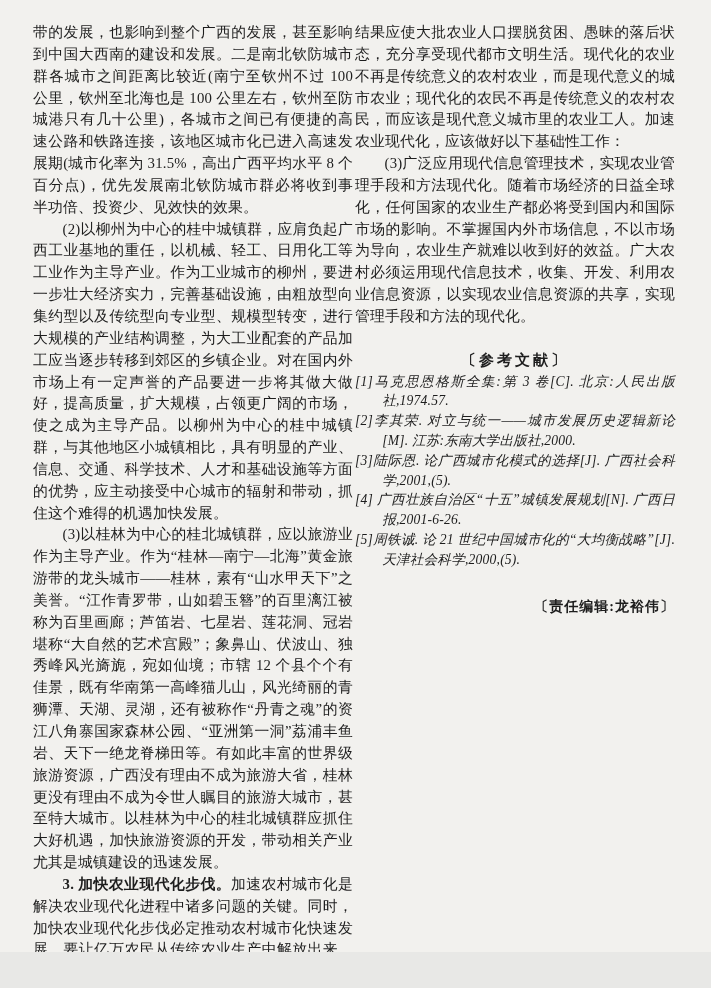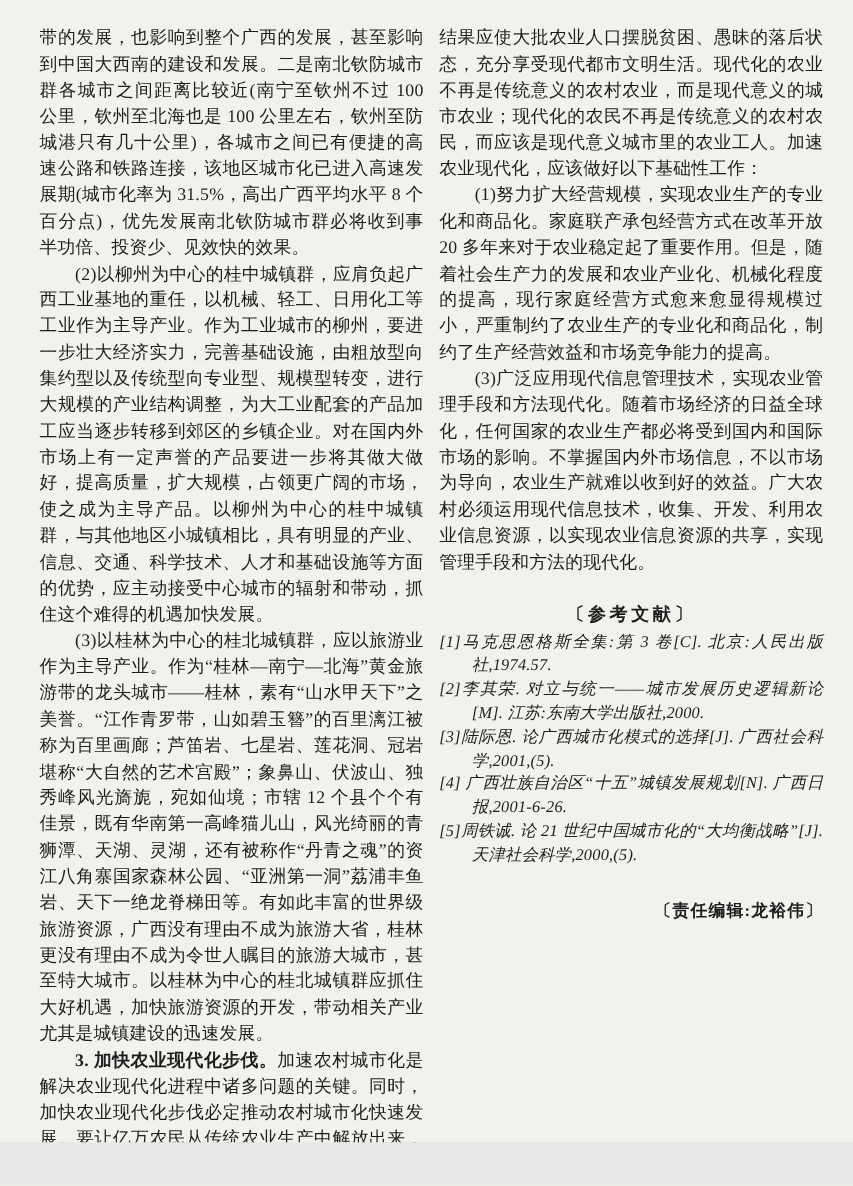--- a/index.html
+++ b/index.html
@@ -20,21 +20,21 @@
   .col {
     position: absolute;
     top: 22px;
     width: 320px;
     text-align: justify;
     font-size: 14.8px;
     line-height: 21.85px;
     letter-spacing: 0.2px;
   }
   .col-left  { left: 33px;  }
-  .col-right { left: 366px; }
+  .col-right { left: 355px; }
   p.para {
     margin: 0;
     text-indent: 2em;
   }
   p.para.cont { text-indent: 0; }
   .bold-lead { font-weight: bold; }
   .ref-heading {
     margin-top: 22px;
     margin-bottom: 0;
     text-align: center;
@@ -68,21 +68,20 @@
 
   <div class="col col-left">
     <p class="para cont">带的发展，也影响到整个广西的发展，甚至影响到中国大西南的建设和发展。二是南北钦防城市群各城市之间距离比较近(南宁至钦州不过 100 公里，钦州至北海也是 100 公里左右，钦州至防城港只有几十公里)，各城市之间已有便捷的高速公路和铁路连接，该地区城市化已进入高速发展期(城市化率为 31.5%，高出广西平均水平 8 个百分点)，优先发展南北钦防城市群必将收到事半功倍、投资少、见效快的效果。</p>
     <p class="para">(2)以柳州为中心的桂中城镇群，应肩负起广西工业基地的重任，以机械、轻工、日用化工等工业作为主导产业。作为工业城市的柳州，要进一步壮大经济实力，完善基础设施，由粗放型向集约型以及传统型向专业型、规模型转变，进行大规模的产业结构调整，为大工业配套的产品加工应当逐步转移到郊区的乡镇企业。对在国内外市场上有一定声誉的产品要进一步将其做大做好，提高质量，扩大规模，占领更广阔的市场，使之成为主导产品。以柳州为中心的桂中城镇群，与其他地区小城镇相比，具有明显的产业、信息、交通、科学技术、人才和基础设施等方面的优势，应主动接受中心城市的辐射和带动，抓住这个难得的机遇加快发展。</p>
     <p class="para">(3)以桂林为中心的桂北城镇群，应以旅游业作为主导产业。作为“桂林—南宁—北海”黄金旅游带的龙头城市——桂林，素有“山水甲天下”之美誉。“江作青罗带，山如碧玉簪”的百里漓江被称为百里画廊；芦笛岩、七星岩、莲花洞、冠岩堪称“大自然的艺术宫殿”；象鼻山、伏波山、独秀峰风光旖旎，宛如仙境；市辖 12 个县个个有佳景，既有华南第一高峰猫儿山，风光绮丽的青狮潭、天湖、灵湖，还有被称作“丹青之魂”的资江八角寨国家森林公园、“亚洲第一洞”荔浦丰鱼岩、天下一绝龙脊梯田等。有如此丰富的世界级旅游资源，广西没有理由不成为旅游大省，桂林更没有理由不成为令世人瞩目的旅游大城市，甚至特大城市。以桂林为中心的桂北城镇群应抓住大好机遇，加快旅游资源的开发，带动相关产业尤其是城镇建设的迅速发展。</p>
     <p class="para"><span class="bold-lead">3. 加快农业现代化步伐。</span><span>加速农村城市化是解决农业现代化进程中诸多问题的关键。同时，加快农业现代化步伐必定推动农村城市化快速发展。要让亿万农民从传统农业生产中解放出来，弃农从工，弃农经商，必须实现传统农业向现代农业的转变，即实现农民思想观念的现代化，农民生活方式的现代化，农业生产方式的现代化。农业现代化的</span></p>
   </div>
 
   <div class="col col-right">
     <p class="para cont">结果应使大批农业人口摆脱贫困、愚昧的落后状态，充分享受现代都市文明生活。现代化的农业不再是传统意义的农村农业，而是现代意义的城市农业；现代化的农民不再是传统意义的农村农民，而应该是现代意义城市里的农业工人。加速农业现代化，应该做好以下基础性工作：</p>
-    <p class="para">(1)努力扩大经营规模，实现农业生产的专业化和商品化。家庭联产承包经营方式在改革开放 20 多年来对于农业稳定起了重要作用。但是，随着社会生产力的发展和农业产业化、机械化程度的提高，现行家庭经营方式愈来愈显得规模过小，严重制约了农业生产的专业化和商品化，制约了生产经营效益和市场竞争能力的提高。</p>
     <p class="para">(3)广泛应用现代信息管理技术，实现农业管理手段和方法现代化。随着市场经济的日益全球化，任何国家的农业生产都必将受到国内和国际市场的影响。不掌握国内外市场信息，不以市场为导向，农业生产就难以收到好的效益。广大农村必须运用现代信息技术，收集、开发、利用农业信息资源，以实现农业信息资源的共享，实现管理手段和方法的现代化。</p>
 
     <div class="ref-heading">〔参考文献〕</div>
 
     <div class="ref-list">
       <p class="ref-item">[1]马克思恩格斯全集:第 3 卷[C]. 北京:人民出版社,1974.57.</p>
       <p class="ref-item">[2]李其荣. 对立与统一——城市发展历史逻辑新论[M]. 江苏:东南大学出版社,2000.</p>
       <p class="ref-item">[3]陆际恩. 论广西城市化模式的选择[J]. 广西社会科学,2001,(5).</p>
       <p class="ref-item">[4] 广西壮族自治区“十五”城镇发展规划[N]. 广西日报,2001-6-26.</p>
       <p class="ref-item">[5]周铁诚. 论 21 世纪中国城市化的“大均衡战略”[J]. 天津社会科学,2000,(5).</p>

